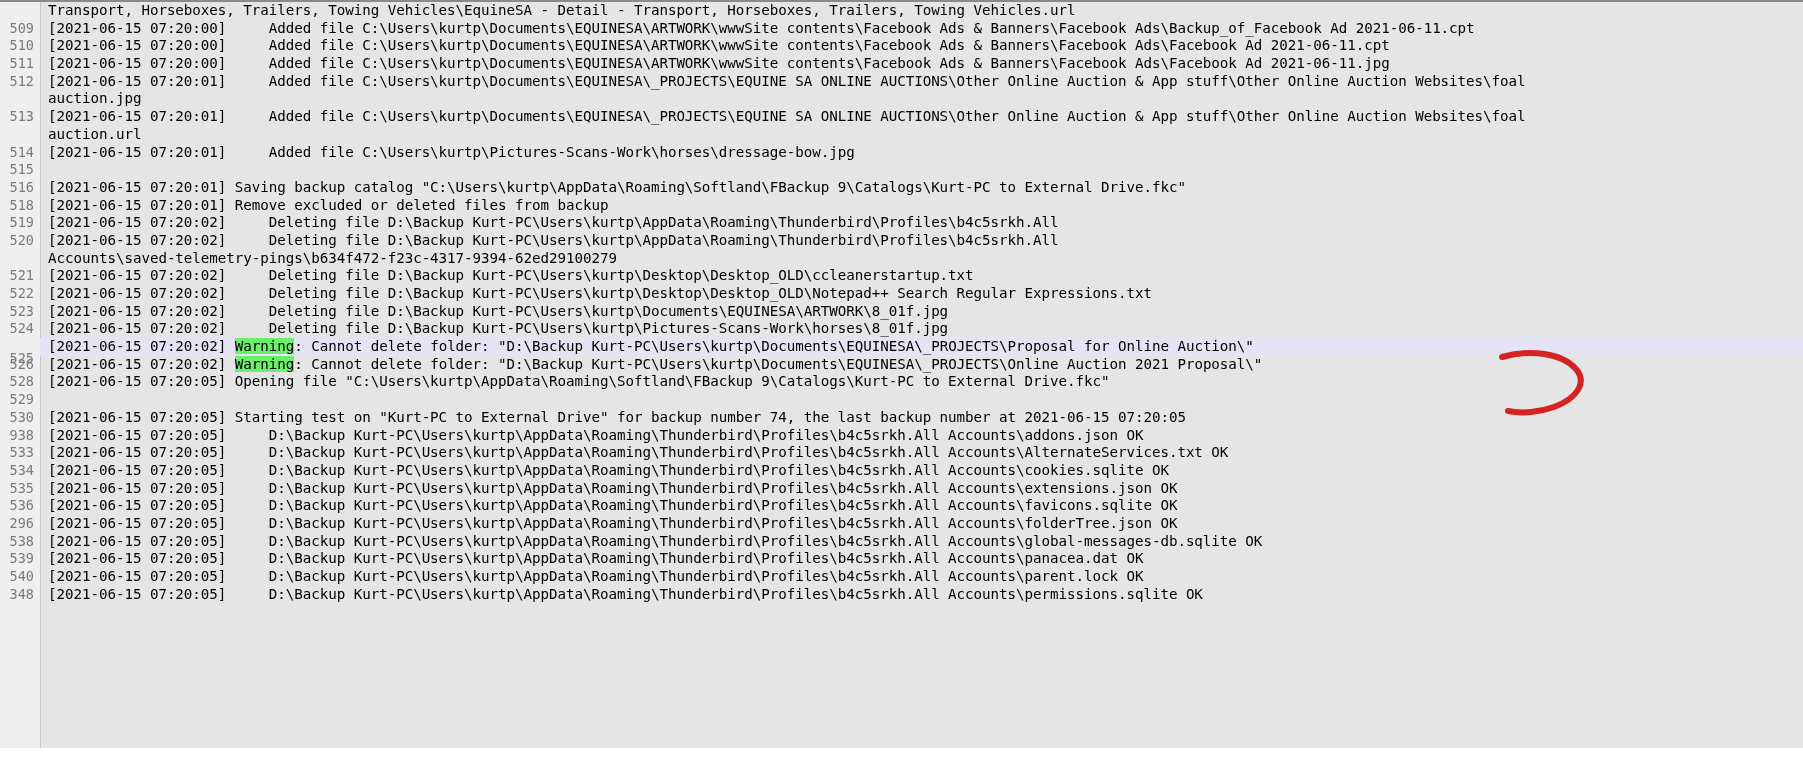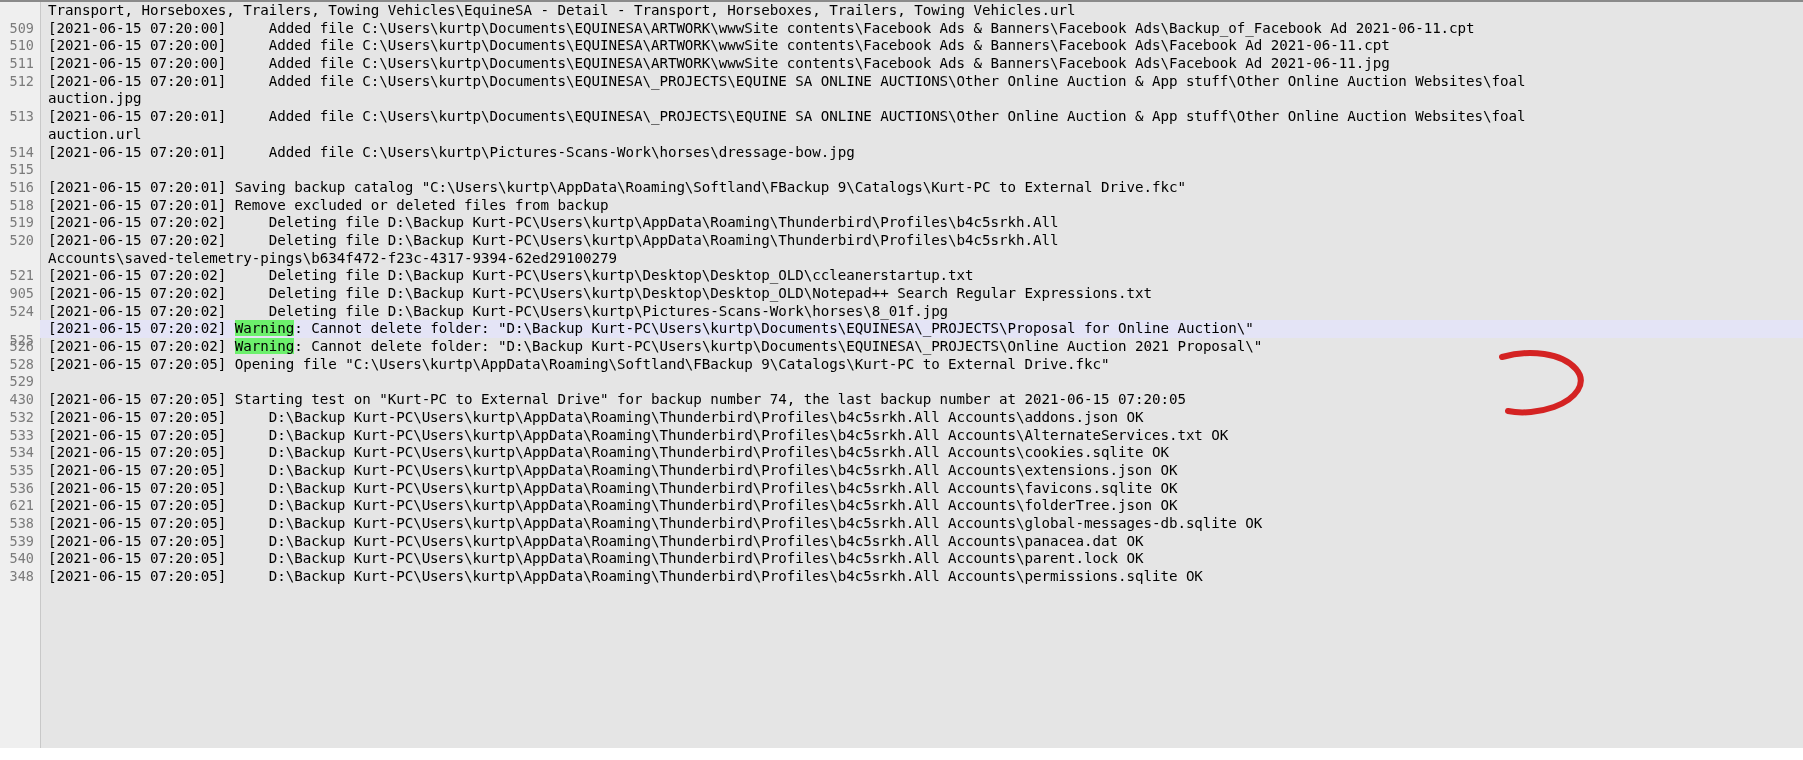--- a/index.html
+++ b/index.html
@@ -133,33 +133,34 @@
       <div class="log-line"><div class="gutter">513</div><div class="text-cell">[2021-06-15 07:20:01]     Added file C:\Users\kurtp\Documents\EQUINESA\_PROJECTS\EQUINE SA ONLINE AUCTIONS\Other Online Auction &amp; App stuff\Other Online Auction Websites\foal</div></div>
       <div class="log-line wrap"><div class="gutter"></div><div class="text-cell">auction.url</div></div>
       <div class="log-line"><div class="gutter">514</div><div class="text-cell">[2021-06-15 07:20:01]     Added file C:\Users\kurtp\Pictures-Scans-Work\horses\dressage-bow.jpg</div></div>
       <div class="log-line"><div class="gutter">515</div><div class="text-cell"></div></div>
       <div class="log-line"><div class="gutter">516</div><div class="text-cell">[2021-06-15 07:20:01] Saving backup catalog "C:\Users\kurtp\AppData\Roaming\Softland\FBackup 9\Catalogs\Kurt-PC to External Drive.fkc"</div></div>
       <div class="log-line"><div class="gutter">518</div><div class="text-cell">[2021-06-15 07:20:01] Remove excluded or deleted files from backup</div></div>
       <div class="log-line"><div class="gutter">519</div><div class="text-cell">[2021-06-15 07:20:02]     Deleting file D:\Backup Kurt-PC\Users\kurtp\AppData\Roaming\Thunderbird\Profiles\b4c5srkh.All</div></div>
       <div class="log-line"><div class="gutter">520</div><div class="text-cell">[2021-06-15 07:20:02]     Deleting file D:\Backup Kurt-PC\Users\kurtp\AppData\Roaming\Thunderbird\Profiles\b4c5srkh.All</div></div>
       <div class="log-line wrap"><div class="gutter"></div><div class="text-cell">Accounts\saved-telemetry-pings\b634f472-f23c-4317-9394-62ed29100279</div></div>
       <div class="log-line"><div class="gutter">521</div><div class="text-cell">[2021-06-15 07:20:02]     Deleting file D:\Backup Kurt-PC\Users\kurtp\Desktop\Desktop_OLD\ccleanerstartup.txt</div></div>
-      <div class="log-line"><div class="gutter">905</div><div class="text-cell">[2021-06-15 07:20:02]     Deleting file D:\Backup Kurt-PC\Users\kurtp\Desktop\Desktop_OLD\Notepad++ Search Regular Expressions.txt</div></div>
+      <div class="log-line"><div class="gutter">522</div><div class="text-cell">[2021-06-15 07:20:02]     Deleting file D:\Backup Kurt-PC\Users\kurtp\Desktop\Desktop_OLD\Notepad++ Search Regular Expressions.txt</div></div>
+      <div class="log-line"><div class="gutter">523</div><div class="text-cell">[2021-06-15 07:20:02]     Deleting file D:\Backup Kurt-PC\Users\kurtp\Documents\EQUINESA\ARTWORK\8_01f.jpg</div></div>
       <div class="log-line"><div class="gutter">524</div><div class="text-cell">[2021-06-15 07:20:02]     Deleting file D:\Backup Kurt-PC\Users\kurtp\Pictures-Scans-Work\horses\8_01f.jpg</div></div>
       <div class="log-line selected"><div class="gutter">525</div><div class="text-cell" style="background: rgb(228, 228, 246);"><span>[2021-06-15 07:20:02] </span><span class="warn-token" style="background: rgb(108, 240, 108);">Warning</span><span>: Cannot delete folder: "D:\Backup Kurt-PC\Users\kurtp\Documents\EQUINESA\_PROJECTS\Proposal for Online Auction\"</span></div></div>
       <div class="log-line"><div class="gutter">526</div><div class="text-cell"><span>[2021-06-15 07:20:02] </span><span class="warn-token" style="background: rgb(108, 240, 108);">Warning</span><span>: Cannot delete folder: "D:\Backup Kurt-PC\Users\kurtp\Documents\EQUINESA\_PROJECTS\Online Auction 2021 Proposal\"</span></div></div>
       <div class="log-line"><div class="gutter">528</div><div class="text-cell">[2021-06-15 07:20:05] Opening file "C:\Users\kurtp\AppData\Roaming\Softland\FBackup 9\Catalogs\Kurt-PC to External Drive.fkc"</div></div>
       <div class="log-line"><div class="gutter">529</div><div class="text-cell"></div></div>
-      <div class="log-line"><div class="gutter">430</div><div class="text-cell">[2021-06-15 07:20:05] Starting test on "Kurt-PC to External Drive" for backup number 74, the last backup number at 2021-06-15 07:20:05</div></div>
-      <div class="log-line"><div class="gutter">532</div><div class="text-cell">[2021-06-15 07:20:05]     D:\Backup Kurt-PC\Users\kurtp\AppData\Roaming\Thunderbird\Profiles\b4c5srkh.All Accounts\addons.json OK</div></div>
+      <div class="log-line"><div class="gutter">530</div><div class="text-cell">[2021-06-15 07:20:05] Starting test on "Kurt-PC to External Drive" for backup number 74, the last backup number at 2021-06-15 07:20:05</div></div>
+      <div class="log-line"><div class="gutter">938</div><div class="text-cell">[2021-06-15 07:20:05]     D:\Backup Kurt-PC\Users\kurtp\AppData\Roaming\Thunderbird\Profiles\b4c5srkh.All Accounts\addons.json OK</div></div>
       <div class="log-line"><div class="gutter">533</div><div class="text-cell">[2021-06-15 07:20:05]     D:\Backup Kurt-PC\Users\kurtp\AppData\Roaming\Thunderbird\Profiles\b4c5srkh.All Accounts\AlternateServices.txt OK</div></div>
       <div class="log-line"><div class="gutter">534</div><div class="text-cell">[2021-06-15 07:20:05]     D:\Backup Kurt-PC\Users\kurtp\AppData\Roaming\Thunderbird\Profiles\b4c5srkh.All Accounts\cookies.sqlite OK</div></div>
       <div class="log-line"><div class="gutter">535</div><div class="text-cell">[2021-06-15 07:20:05]     D:\Backup Kurt-PC\Users\kurtp\AppData\Roaming\Thunderbird\Profiles\b4c5srkh.All Accounts\extensions.json OK</div></div>
       <div class="log-line"><div class="gutter">536</div><div class="text-cell">[2021-06-15 07:20:05]     D:\Backup Kurt-PC\Users\kurtp\AppData\Roaming\Thunderbird\Profiles\b4c5srkh.All Accounts\favicons.sqlite OK</div></div>
-      <div class="log-line"><div class="gutter">621</div><div class="text-cell">[2021-06-15 07:20:05]     D:\Backup Kurt-PC\Users\kurtp\AppData\Roaming\Thunderbird\Profiles\b4c5srkh.All Accounts\folderTree.json OK</div></div>
+      <div class="log-line"><div class="gutter">296</div><div class="text-cell">[2021-06-15 07:20:05]     D:\Backup Kurt-PC\Users\kurtp\AppData\Roaming\Thunderbird\Profiles\b4c5srkh.All Accounts\folderTree.json OK</div></div>
       <div class="log-line"><div class="gutter">538</div><div class="text-cell">[2021-06-15 07:20:05]     D:\Backup Kurt-PC\Users\kurtp\AppData\Roaming\Thunderbird\Profiles\b4c5srkh.All Accounts\global-messages-db.sqlite OK</div></div>
       <div class="log-line"><div class="gutter">539</div><div class="text-cell">[2021-06-15 07:20:05]     D:\Backup Kurt-PC\Users\kurtp\AppData\Roaming\Thunderbird\Profiles\b4c5srkh.All Accounts\panacea.dat OK</div></div>
       <div class="log-line"><div class="gutter">540</div><div class="text-cell">[2021-06-15 07:20:05]     D:\Backup Kurt-PC\Users\kurtp\AppData\Roaming\Thunderbird\Profiles\b4c5srkh.All Accounts\parent.lock OK</div></div>
       <div class="log-line"><div class="gutter">348</div><div class="text-cell">[2021-06-15 07:20:05]     D:\Backup Kurt-PC\Users\kurtp\AppData\Roaming\Thunderbird\Profiles\b4c5srkh.All Accounts\permissions.sqlite OK</div></div>
     </div>
 
   <div id="red-annotation">
     <svg width="120" height="68" viewBox="0 0 120 68" xmlns="http://www.w3.org/2000/svg">
       <path d="M 2 10 C 30 2, 62 6, 76 22 C 88 36, 76 52, 54 60 C 40 65, 22 67, 8 64" fill="none" stroke="#d42323" stroke-width="6" stroke-linecap="round"></path>
     </svg>

